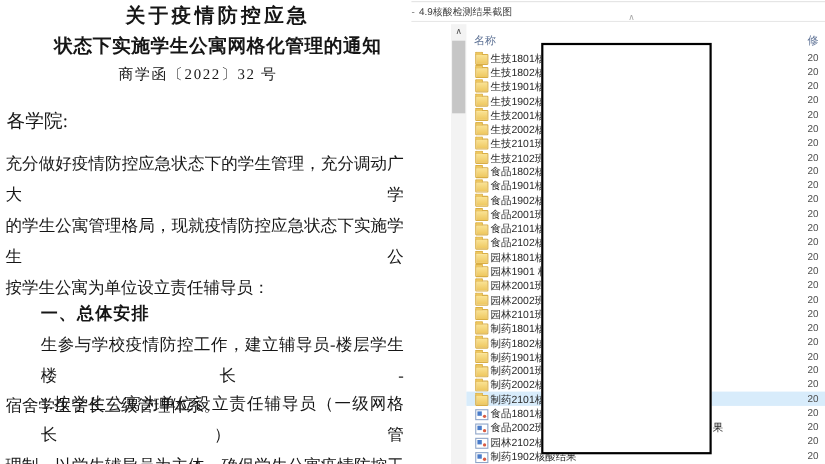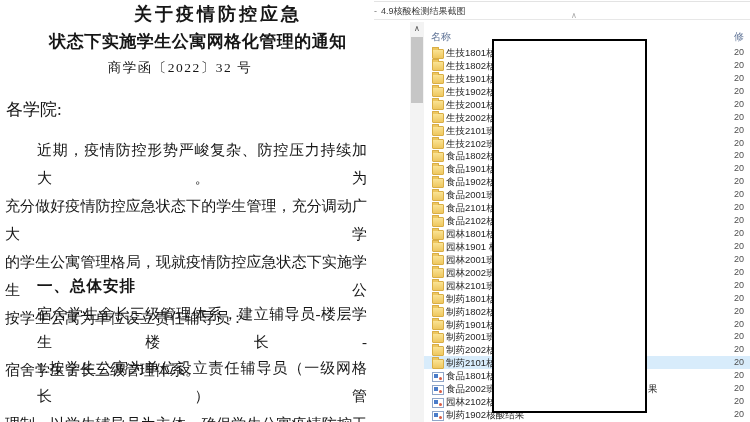--- a/index.html
+++ b/index.html
@@ -3,21 +3,21 @@
 <meta charset="utf-8">
 <style>
   html,body{margin:0;padding:0}
   body{width:750px;height:422px;position:relative;overflow:hidden;background:#ffffff;
        font-family:"Liberation Sans",sans-serif;}
 
   
   .doc{position:absolute;left:0;top:0;width:396px;height:422px;background:#fff;color:#161616;
        font-family:"Liberation Serif","DejaVu Serif",serif;}
   .t1{position:absolute;left:0;top:2px;width:396px;text-align:center;
-      font-size:18px;font-weight:700;letter-spacing:3px;margin-left:20px;}
+      font-size:18px;font-weight:700;letter-spacing:3px;}
   .t2{position:absolute;left:0;top:30px;width:396px;text-align:center;
       font-size:17px;font-weight:700;letter-spacing:.5px;}
   .docnum{position:absolute;left:0;top:59px;width:360px;text-align:center;
       font-size:13.5px;letter-spacing:1.5px;}
   .salut{position:absolute;left:6px;top:98px;font-size:17px;}
   .para{position:absolute;left:5px;width:362px;font-size:15px;line-height:28px;}
   .p1{top:136px}.p2{top:300px}.p3{top:354px}
   .jline{text-align:justify;text-align-last:justify;}
   .lline{text-align:left;}
   .ind{padding-left:32px;}
@@ -64,30 +64,29 @@
 </head>
 <body>
 
 <div class="doc">
   <div class="t1">关于疫情防控应急</div>
   <div class="t2">状态下实施学生公寓网格化管理的通知</div>
   <div class="docnum">商学函〔2022〕32 号</div>
   <div class="salut">各学院:</div>
 
   <div class="para p1">
-    <div class="jline ind">近期，疫情防控形势严峻复杂、防控压力持续加大。为</div>
     <div class="jline">充分做好疫情防控应急状态下的学生管理，充分调动广大学</div>
     <div class="jline">的学生公寓管理格局，现就疫情防控应急状态下实施学生公</div>
     <div class="lline">按学生公寓为单位设立责任辅导员：</div>
   </div>
 
   <div class="heading">一、总体安排</div>
 
   <div class="para p2">
-    <div class="jline ind">宿舍学生舍长三级管理体系，建立辅导员-楼层学生楼长-</div>
+    <div class="jline ind">生参与学校疫情防控工作，建立辅导员-楼层学生楼长-</div>
     <div class="lline">宿舍学生舍长三级管理体系。</div>
   </div>
 
   <div class="para p3">
     <div class="jline ind">1.按学生公寓为单位设立责任辅导员（一级网格长）管</div>
     <div class="jline">理制，以学生辅导员为主体，确保学生公寓疫情防控工作有</div>
 
   </div>
 </div>
 

